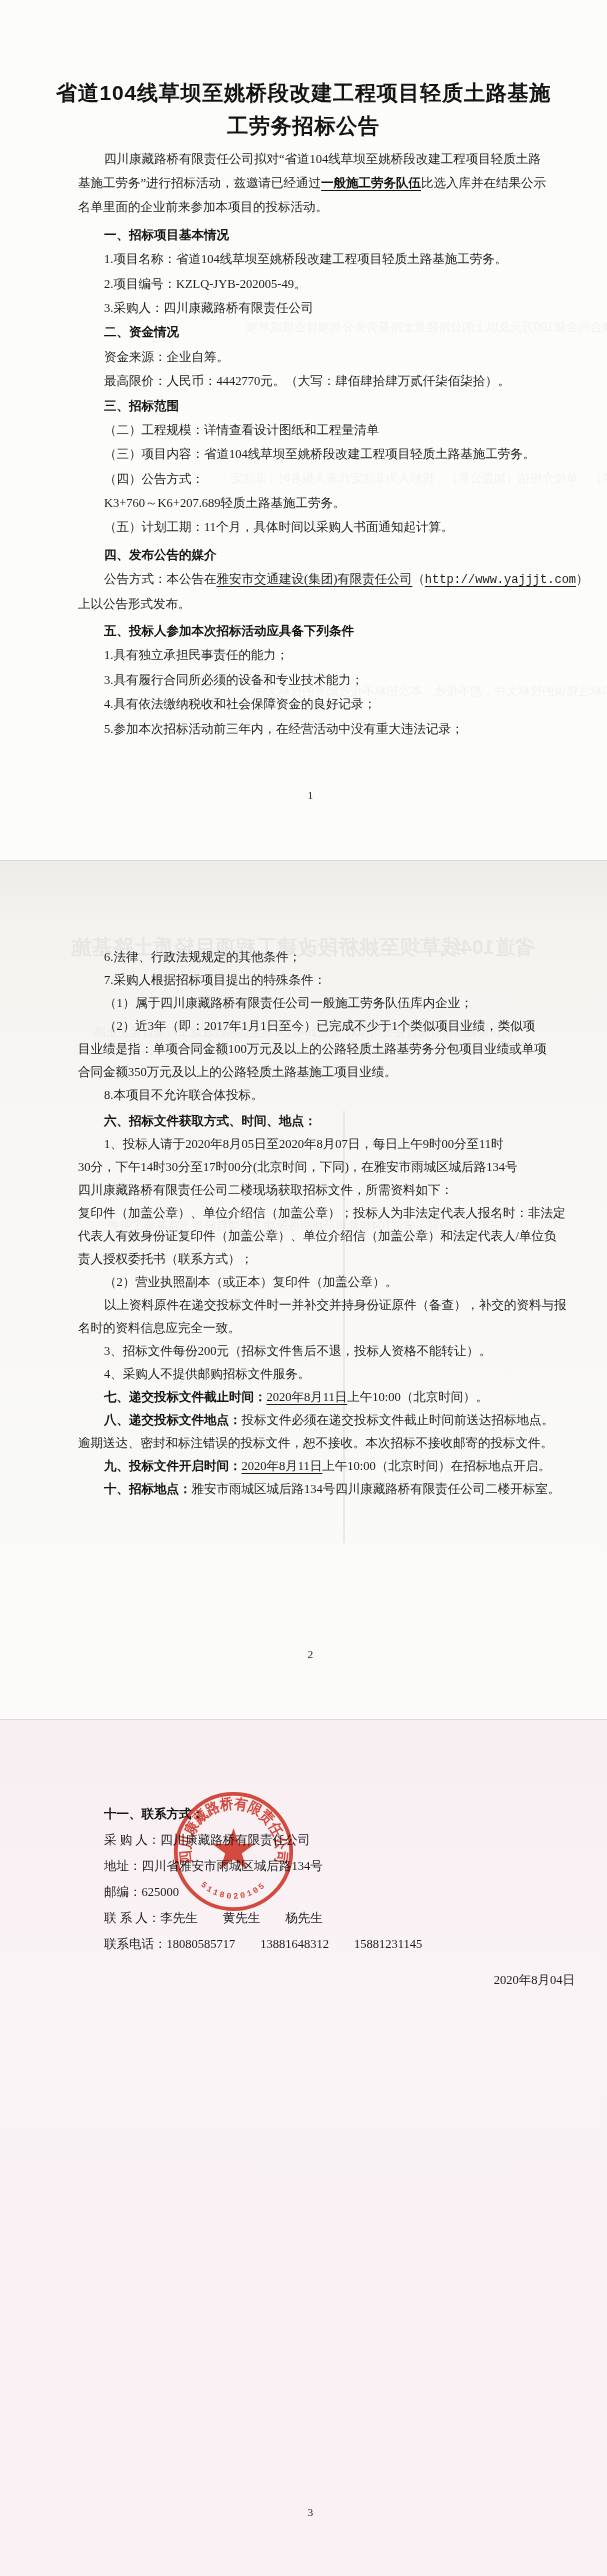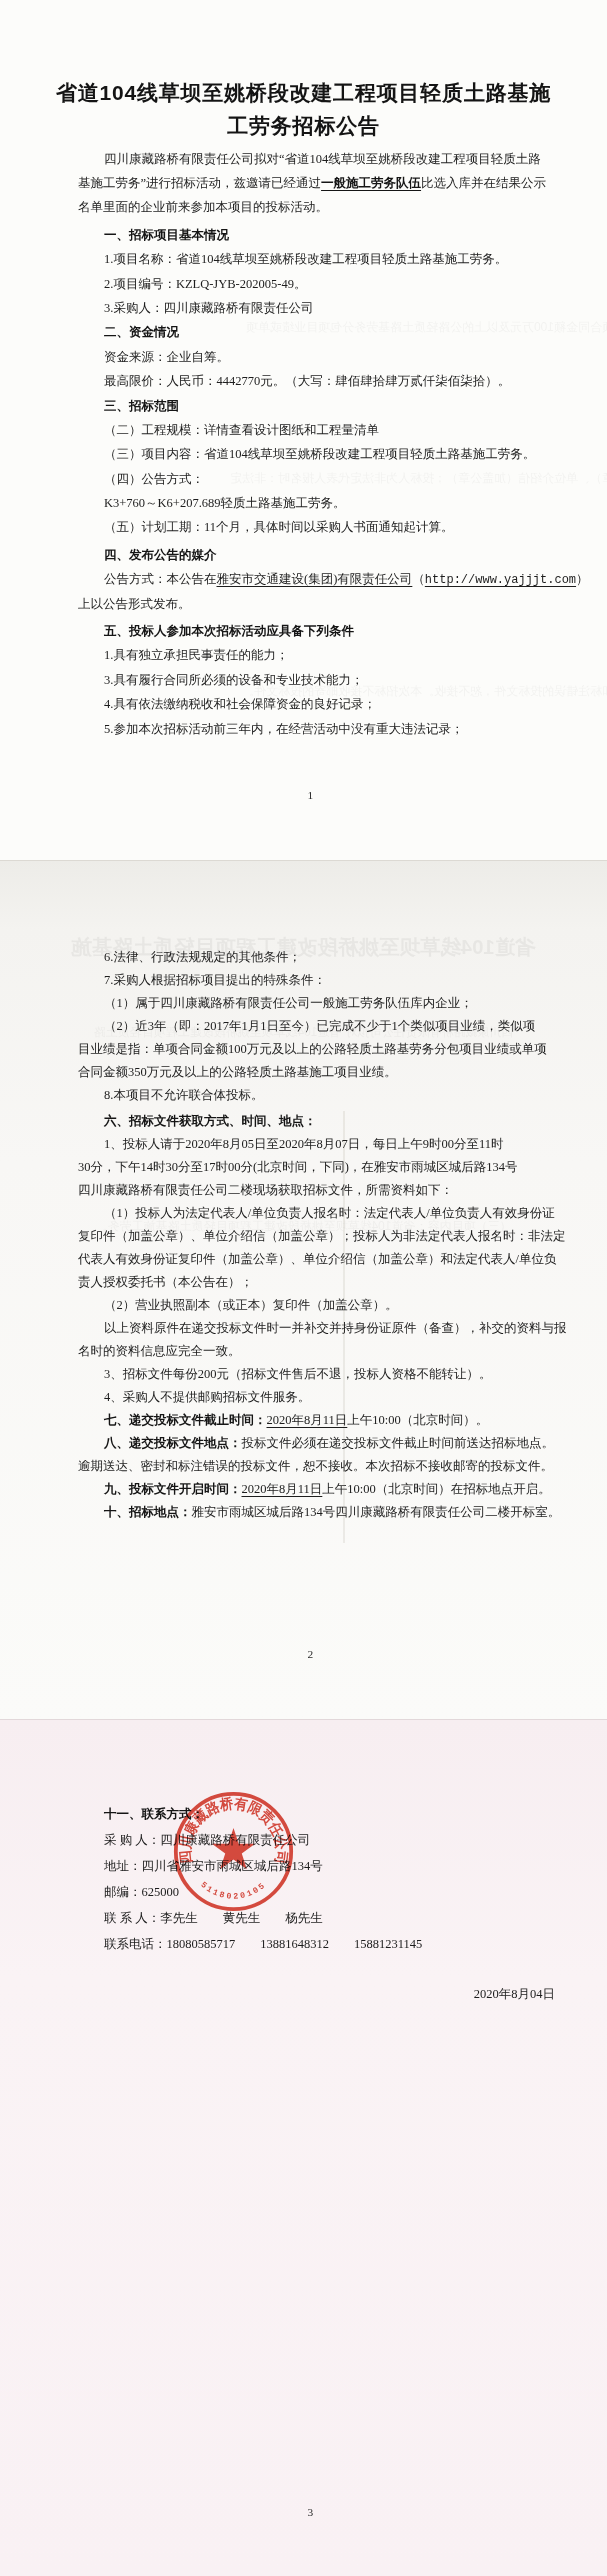--- a/index.html
+++ b/index.html
@@ -52,21 +52,21 @@
   .mono { font-family: "Liberation Mono", "DejaVu Sans Mono", monospace; font-size: 12px; }
   .mt6 { margin-top: 4.6px; }
   .mt4 { margin-top: 3px; }
   .page-no {
     position: absolute; left: 0; right: 0; text-align: center;
     font-size: 11.4px; color: #2a2a2a; text-indent: 13.7px; z-index: 2;
   }
   .p1-no { top: 789px; }
   .p2-no { top: 787px; }
   .p3-no { top: 786px; }
-  .date-line { text-align: right; padding-right: 52px; padding-left: 0; margin-top: 24px; }
+  .date-line { text-align: right; padding-right: 32px; padding-left: 0; margin-top: 10px; }
   
   .ghost {
     position: absolute; z-index: 1; width: 100%; text-align: center;
     transform: scaleX(-1); filter: blur(0.5px); pointer-events: none;
     font-family: "Liberation Sans", "DejaVu Sans", sans-serif; font-weight: 700;
     color: #4a4a46; white-space: nowrap;
   }
   .ghost-title { top: 70px; font-size: 20.5px; line-height: 32px; opacity: 0.07; }
   .ghost-line { font-size: 12px; opacity: 0.05; font-weight: 400; }
   .crease {
@@ -138,24 +138,23 @@
     <p class="ln ind">（1）属于四川康藏路桥有限责任公司一般施工劳务队伍库内企业；</p>
     <p class="ln ind">（2）近3年（即：2017年1月1日至今）已完成不少于1个类似项目业绩，类似项</p>
     <p class="ln">目业绩是指：单项合同金额100万元及以上的公路轻质土路基劳务分包项目业绩或单项</p>
     <p class="ln">合同金额350万元及以上的公路轻质土路基施工项目业绩。</p>
     <p class="ln ind">8.本项目不允许联合体投标。</p>
 
     <p class="ln ind h mt4">六、招标文件获取方式、时间、地点：</p>
     <p class="ln ind">1、投标人请于2020年8月05日至2020年8月07日，每日上午9时00分至11时</p>
     <p class="ln">30分，下午14时30分至17时00分(北京时间，下同)，在雅安市雨城区城后路134号</p>
     <p class="ln">四川康藏路桥有限责任公司二楼现场获取招标文件，所需资料如下：</p>
-    <p class="ln ind">（1）投标人为法定代表人/单位负责人报名时：法定代表人/单位负责人有效身份证</p>
     <p class="ln">复印件（加盖公章）、单位介绍信（加盖公章）；投标人为非法定代表人报名时：非法定</p>
     <p class="ln">代表人有效身份证复印件（加盖公章）、单位介绍信（加盖公章）和法定代表人/单位负</p>
-    <p class="ln">责人授权委托书（本公告在）；</p>
+    <p class="ln">责人授权委托书（联系方式）；</p>
     <p class="ln ind">（2）营业执照副本（或正本）复印件（加盖公章）。</p>
     <p class="ln ind">以上资料原件在递交投标文件时一并补交并持身份证原件（备查），补交的资料与报</p>
     <p class="ln">名时的资料信息应完全一致。</p>
     <p class="ln ind">3、招标文件每份200元（招标文件售后不退，投标人资格不能转让）。</p>
     <p class="ln ind">4、采购人不提供邮购招标文件服务。</p>
 
     <p class="ln ind"><span class="h">七、递交投标文件截止时间：</span><span class="u">2020年8月11日</span><span>上午10:00（北京时间）。</span></p>
     <p class="ln ind"><span class="h">八、递交投标文件地点：</span><span>投标文件必须在递交投标文件截止时间前送达招标地点。</span></p>
     <p class="ln">逾期送达、密封和标注错误的投标文件，恕不接收。本次招标不接收邮寄的投标文件。</p>
     <p class="ln ind"><span class="h">九、投标文件开启时间：</span><span class="u">2020年8月11日</span><span>上午10:00（北京时间）在招标地点开启。</span></p>

